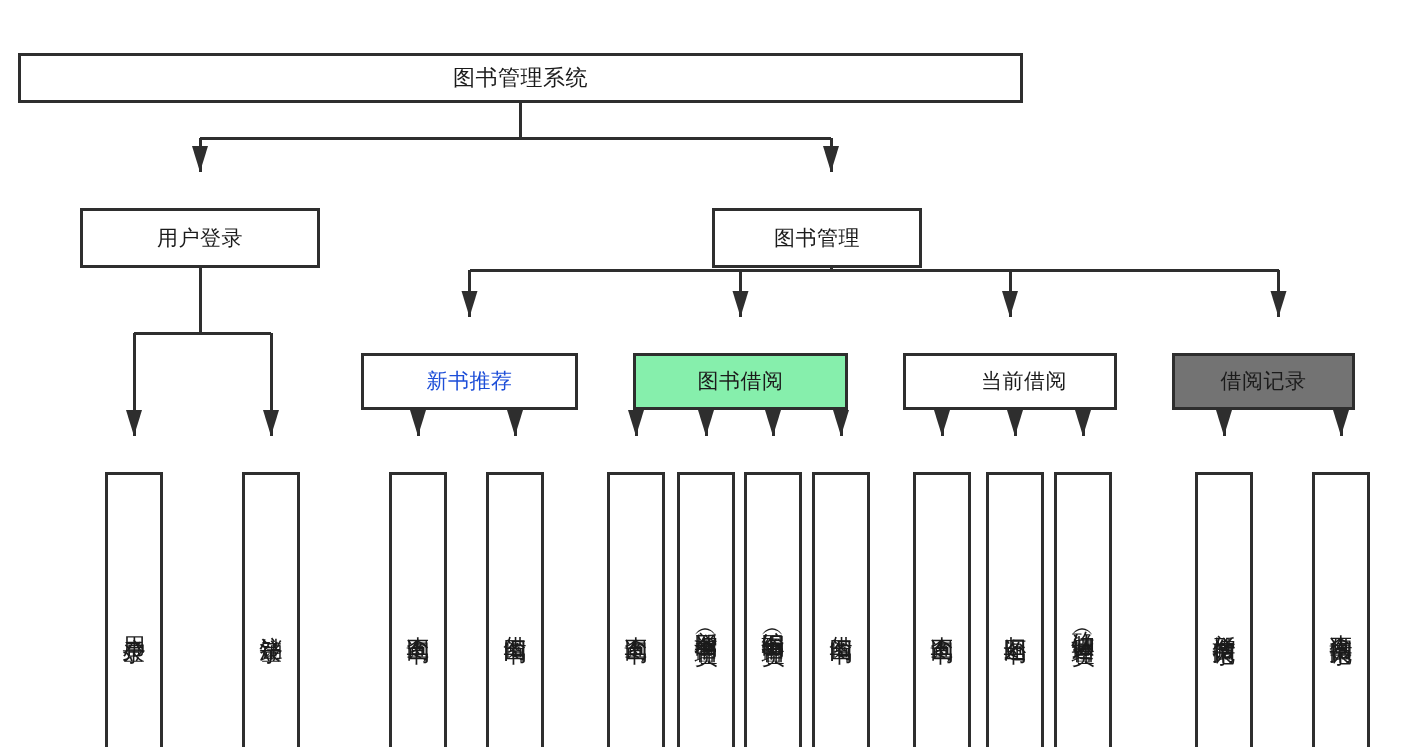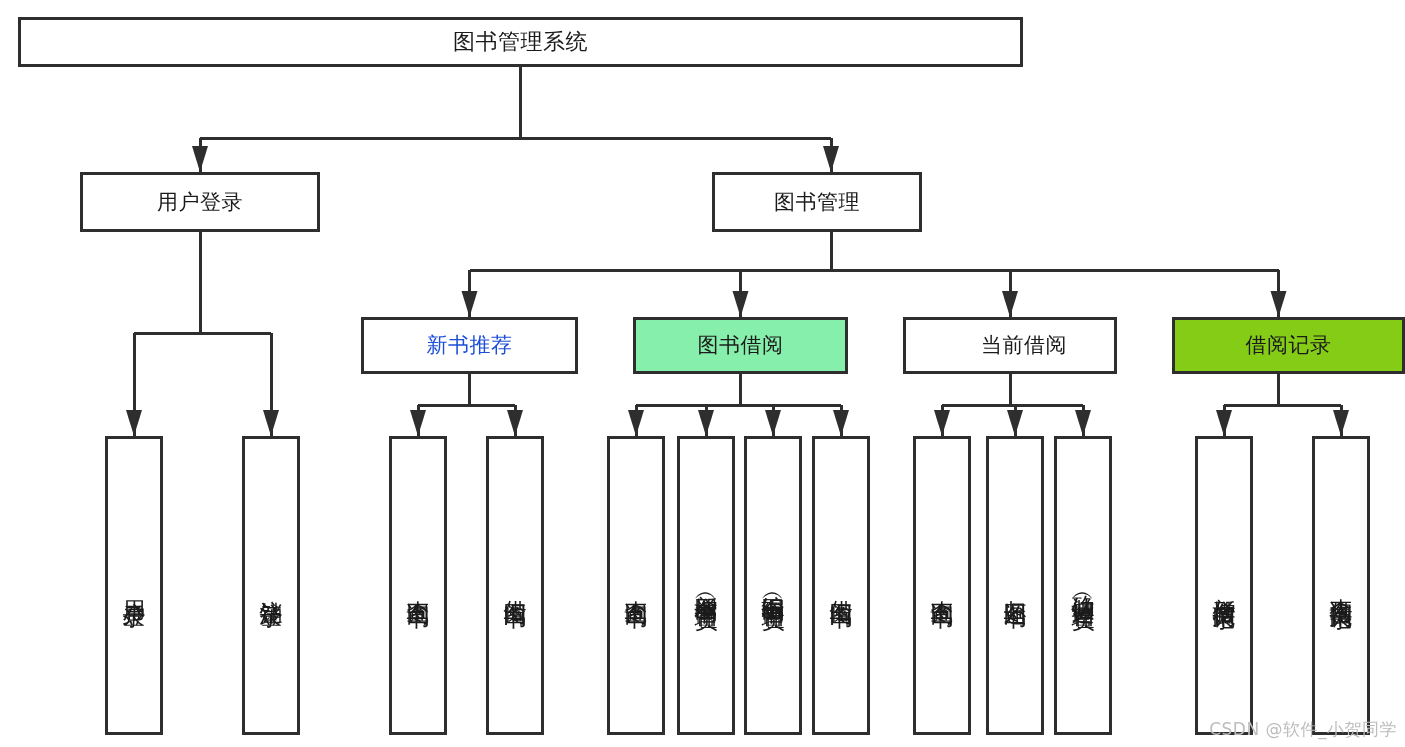--- a/index.html
+++ b/index.html
@@ -23,20 +23,21 @@
   }
   .node-box {
     position: absolute;
     box-sizing: border-box;
     border: 3px solid #2e2e2e;
     background: #ffffff;
     display: flex;
     align-items: center;
     justify-content: center;
     overflow: hidden;
+    margin-top: 36px;
   }
   .node-box.level-1,
   .node-box.level-2,
   .node-box.level-3 {
     border-width: 3px;
   }
   .node-label-h {
     font-size: 21px;
     color: #1b1b1b;
     line-height: 1.15;
@@ -149,21 +150,21 @@
       </div>
       <div class="node-box level-3" style="left: 361px; top: 317px; width: 217px; height: 57px; border-color: rgb(46, 46, 46); background: rgb(255, 255, 255);">
         <div class="node-label-h" style="color: #1d4ed8;">新书推荐</div>
       </div>
       <div class="node-box level-3" style="left: 633px; top: 317px; width: 215px; height: 57px; border-color: rgb(46, 46, 46); background: #86efac;">
         <div class="node-label-h" style="color: rgb(27, 27, 27);">图书借阅</div>
       </div>
       <div class="node-box level-3" style="left: 903px; top: 317px; width: 214px; height: 57px; border-color: rgb(46, 46, 46); background: rgb(255, 255, 255); padding-left: 28px;">
         <div class="node-label-h" style="color: rgb(27, 27, 27);">当前借阅</div>
       </div>
-      <div class="node-box level-3" style="left: 1172px; top: 317px; width: 233px; height: 57px; border-color: rgb(46, 46, 46); background: #84cc16;">
+      <div class="node-box level-3" style="left: 1172px; top: 317px; width: 183px; height: 57px; border-color: rgb(46, 46, 46); background: #737373;">
         <div class="node-label-h" style="color: rgb(27, 27, 27);">借阅记录</div>
       </div>
       <div class="node-box level-4 leaf" style="left: 105px; top: 436px; width: 58px; height: 299px; border-color: rgb(46, 46, 46); background: rgb(255, 255, 255);">
         <div class="node-label-v" style="color: rgb(27, 27, 27);">用户登录</div>
       </div>
       <div class="node-box level-4 leaf" style="left: 242px; top: 436px; width: 58px; height: 299px; border-color: rgb(46, 46, 46); background: rgb(255, 255, 255);">
         <div class="node-label-v" style="color: rgb(27, 27, 27);">注销登录</div>
       </div>
       <div class="node-box level-4 leaf" style="left: 389px; top: 436px; width: 58px; height: 299px; border-color: rgb(46, 46, 46); background: rgb(255, 255, 255);">
         <div class="node-label-v" style="color: rgb(27, 27, 27);">查询图书</div>
@@ -192,14 +193,13 @@
       <div class="node-box level-4 leaf" style="left: 1054px; top: 436px; width: 58px; height: 299px; border-color: rgb(46, 46, 46); background: rgb(255, 255, 255);">
         <div class="node-label-v" style="color: rgb(27, 27, 27);">确认归还（管理员）</div>
       </div>
       <div class="node-box level-4 leaf" style="left: 1195px; top: 436px; width: 58px; height: 299px; border-color: rgb(46, 46, 46); background: rgb(255, 255, 255);">
         <div class="node-label-v" style="color: rgb(27, 27, 27);">新增借阅记录</div>
       </div>
       <div class="node-box level-4 leaf" style="left: 1312px; top: 436px; width: 58px; height: 299px; border-color: rgb(46, 46, 46); background: rgb(255, 255, 255);">
         <div class="node-label-v" style="color: rgb(27, 27, 27);">查询借阅记录</div>
       </div>
     </div>
-  <div class="watermark">CSDN @软件_小贺同学</div>
 </div>
 
 </body></html>

